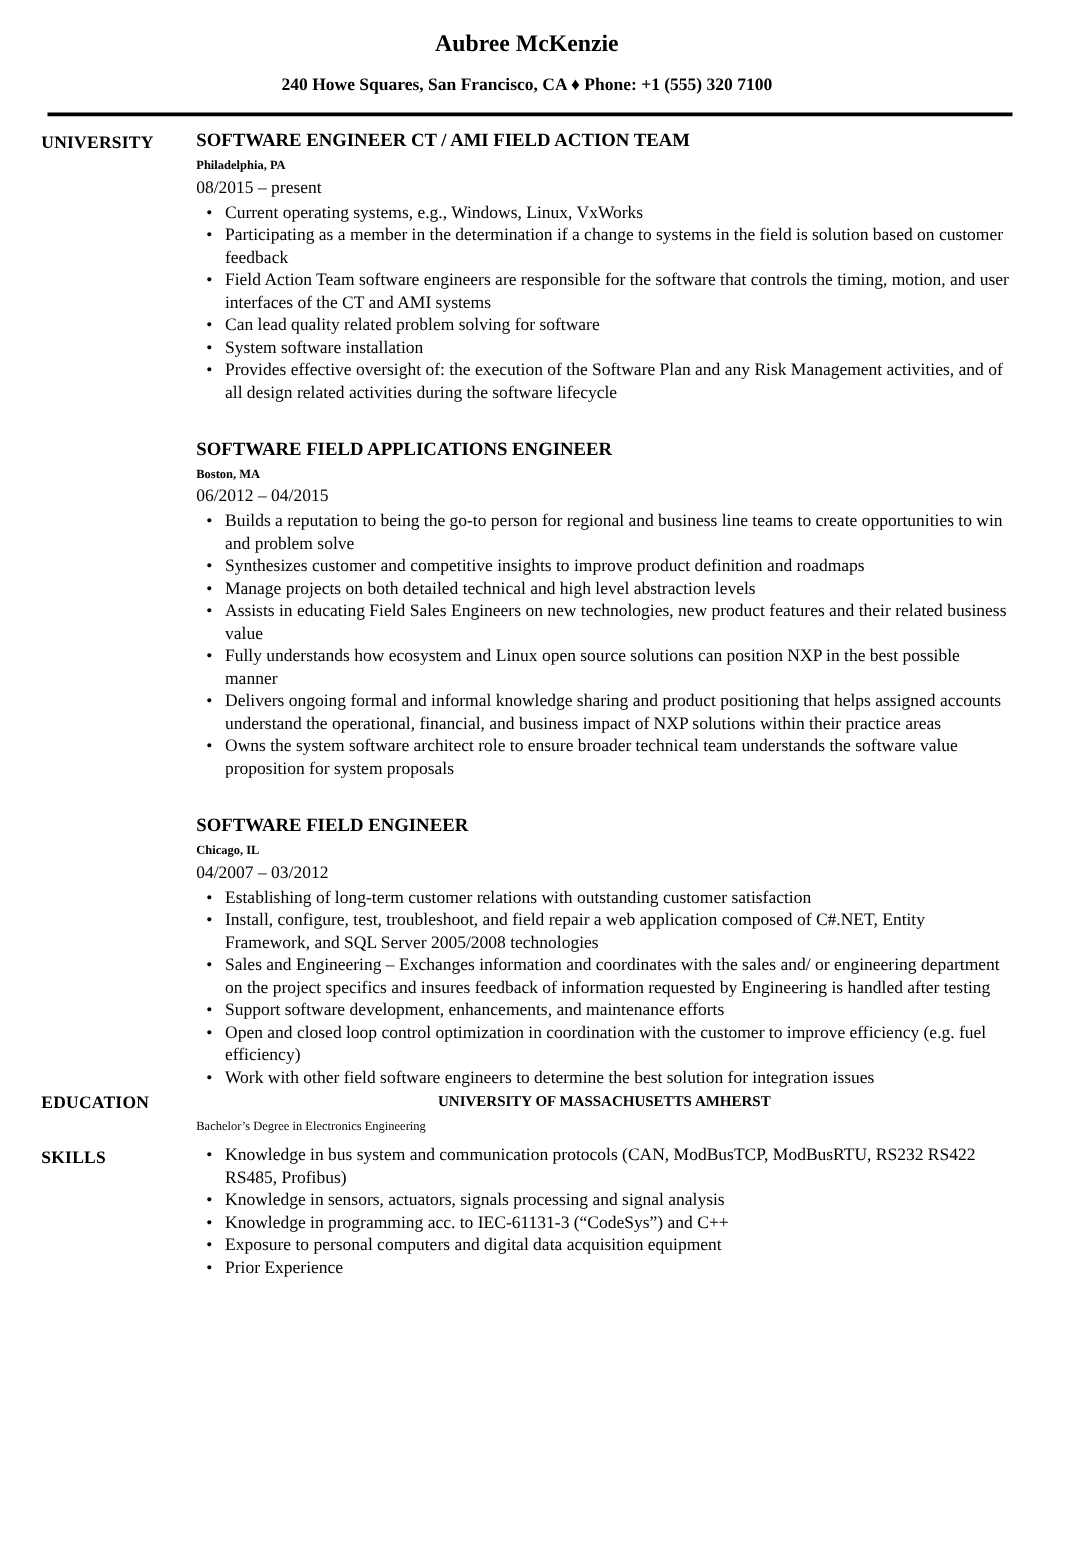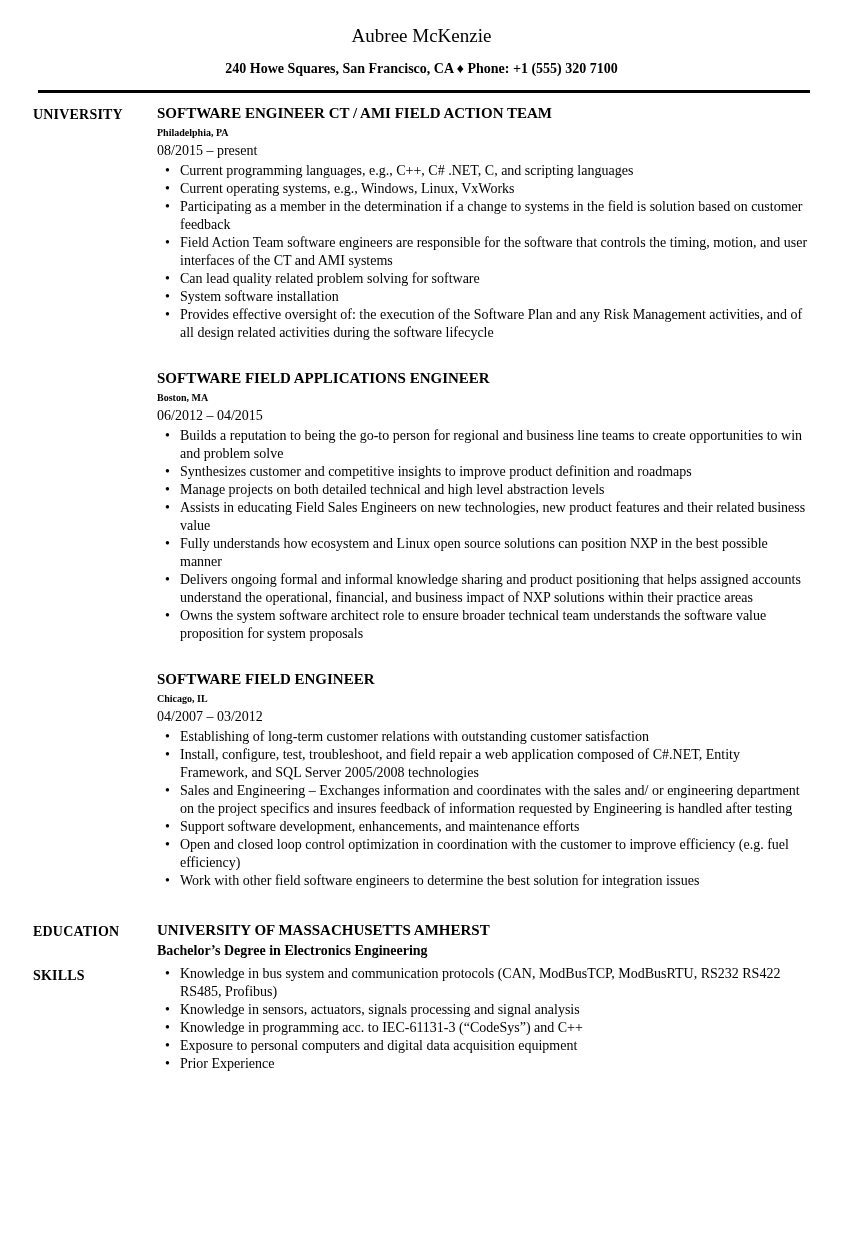--- a/index.html
+++ b/index.html
@@ -12,42 +12,42 @@
   .page {
     width: 860px;
     min-height: 1240px;
     background: #ffffff;
     padding: 26px 50px 40px 33px;
   }
   
   .resume-header { text-align: center; }
   .candidate-name {
     font-size: 19px;
-    font-weight: normal;
+    font-weight: bold;
     line-height: 20px;
   }
   .contact-line {
     font-size: 14px;
     font-weight: bold;
     margin-top: 15px;
     line-height: 16px;
   }
   .header-rule {
     border: none;
     border-top: 3px solid #000000;
     margin: 13px 0 0 5px;
   }
   
   .section {
     display: grid;
     grid-template-columns: 124px 1fr;
     align-items: start;
   }
   .section-experience { margin-top: 11px; }
-  .section-education  { margin-top: 31px; }
+  .section-education  { }
   .section-skills     { margin-top: 5px; }
   .section-label {
     font-size: 14px;
     font-weight: bold;
     letter-spacing: 0.2px;
     line-height: 19px;
     padding-top: 1px;
   }
   
   .job { margin-bottom: 27px; }
@@ -79,27 +79,28 @@
     padding-left: 23px;
   }
   ul.bullets li::before {
     content: "\2022";
     position: absolute;
     left: 8px;
     top: 0;
   }
   
   .education-school {
-    font-size: 15px;
+    font-size: 12px;
     font-weight: bold;
     line-height: 19px;
+    text-align: center;
   }
   .education-degree {
-    font-size: 14px;
-    font-weight: bold;
+    font-size: 10px;
+    font-weight: normal;
     line-height: 18px;
     margin-top: 2px;
   }
   .skills-body ul.bullets { margin-top: 0; }
 </style>
 </head>
 <body>
 
 <div class="page">
 
@@ -111,21 +112,20 @@
 
   <div class="section section-experience">
     <div class="section-label">UNIVERSITY</div>
     <div class="section-body">
 
       <div class="job">
         <div class="job-title">SOFTWARE ENGINEER CT / AMI FIELD ACTION TEAM</div>
         <div class="job-location">Philadelphia, PA</div>
         <div class="job-dates">08/2015 – present</div>
         <ul class="bullets">
-            <li>Current programming languages, e.g., C++, C# .NET, C, and scripting languages</li>
             <li>Current operating systems, e.g., Windows, Linux, VxWorks</li>
             <li>Participating as a member in the determination if a change to systems in the field is solution based on customer feedback</li>
             <li>Field Action Team software engineers are responsible for the software that controls the timing, motion, and user interfaces of the CT and AMI systems</li>
             <li>Can lead quality related problem solving for software</li>
             <li>System software installation</li>
             <li>Provides effective oversight of: the execution of the Software Plan and any Risk Management activities, and of all design related activities during the software lifecycle</li>
           </ul>
       </div>
 
       <div class="job">

